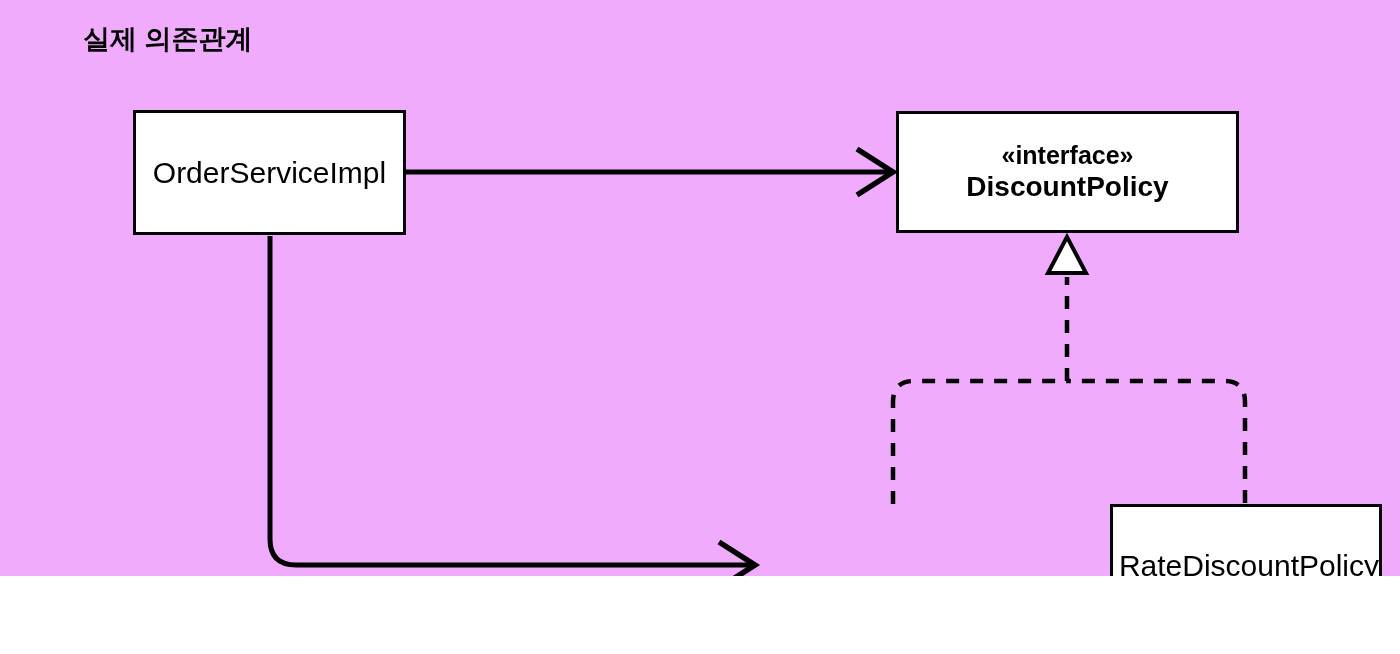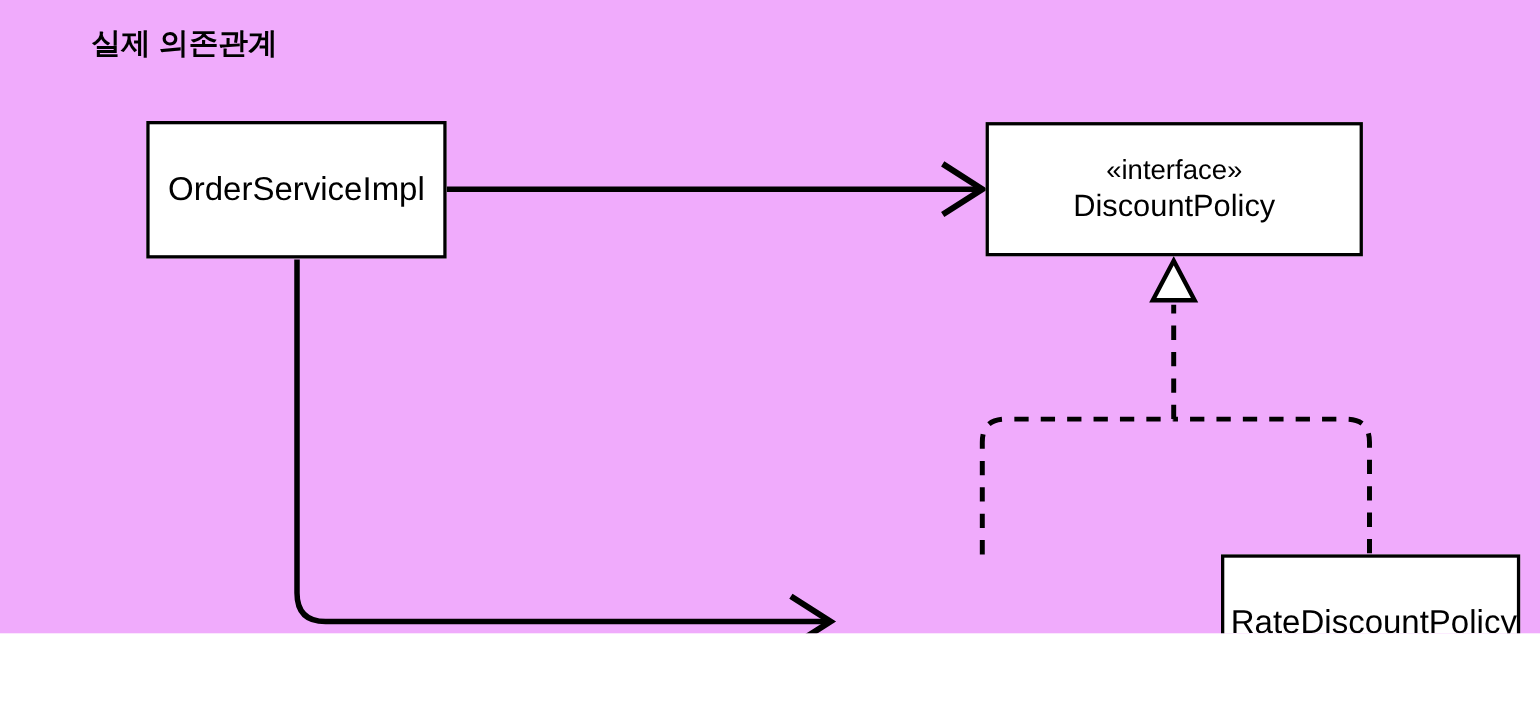--- a/index.html
+++ b/index.html
@@ -47,26 +47,26 @@
     text-align: center;
     line-height: 1.18;
   }
   .node .label {
     font-size: 30px;
     font-weight: 400;
     white-space: nowrap;
   }
   .node .stereotype {
     font-size: 25px;
-    font-weight: 400;
+    font-weight: 700;
     white-space: nowrap;
   }
   .node .iface-name {
     font-size: 28px;
-    font-weight: 400;
+    font-weight: 700;
     white-space: nowrap;
   }
   #node-order    { left: 133px;  top: 110px; width: 273px; height: 125px; }
   #node-discount { left: 896px;  top: 111px; width: 343px; height: 122px; }
   #node-fix      { left: 758px;  top: 505px; width: 270px; height: 122px; }
   #node-rate     { left: 1110px; top: 504px; width: 272px; height: 123px; align-items: flex-end; }
 
   .solid-line {
     stroke: #000000;
     stroke-width: 5;

